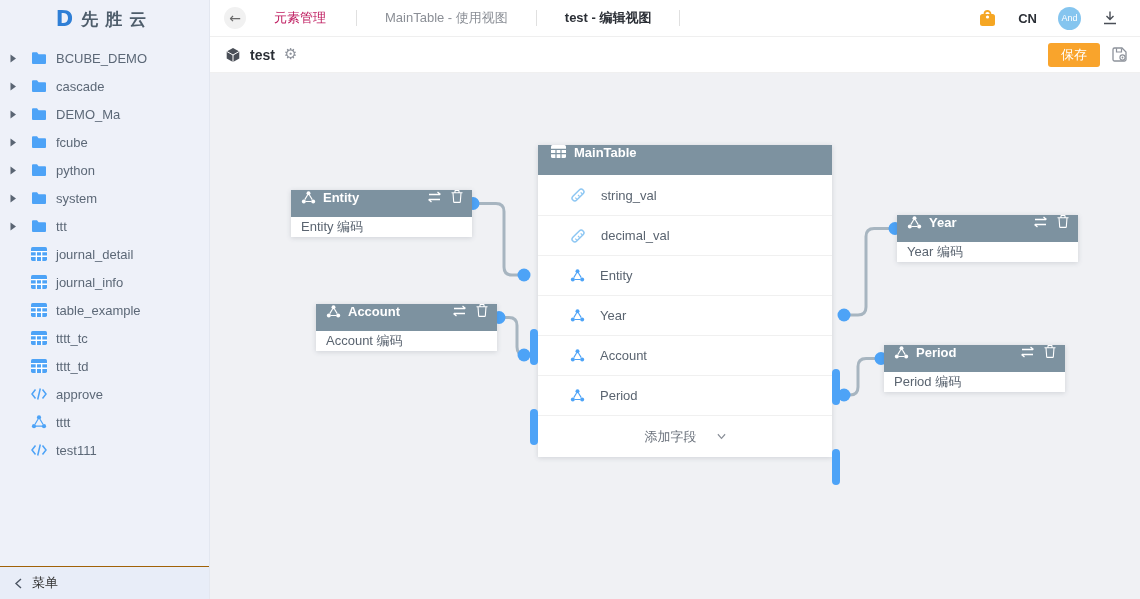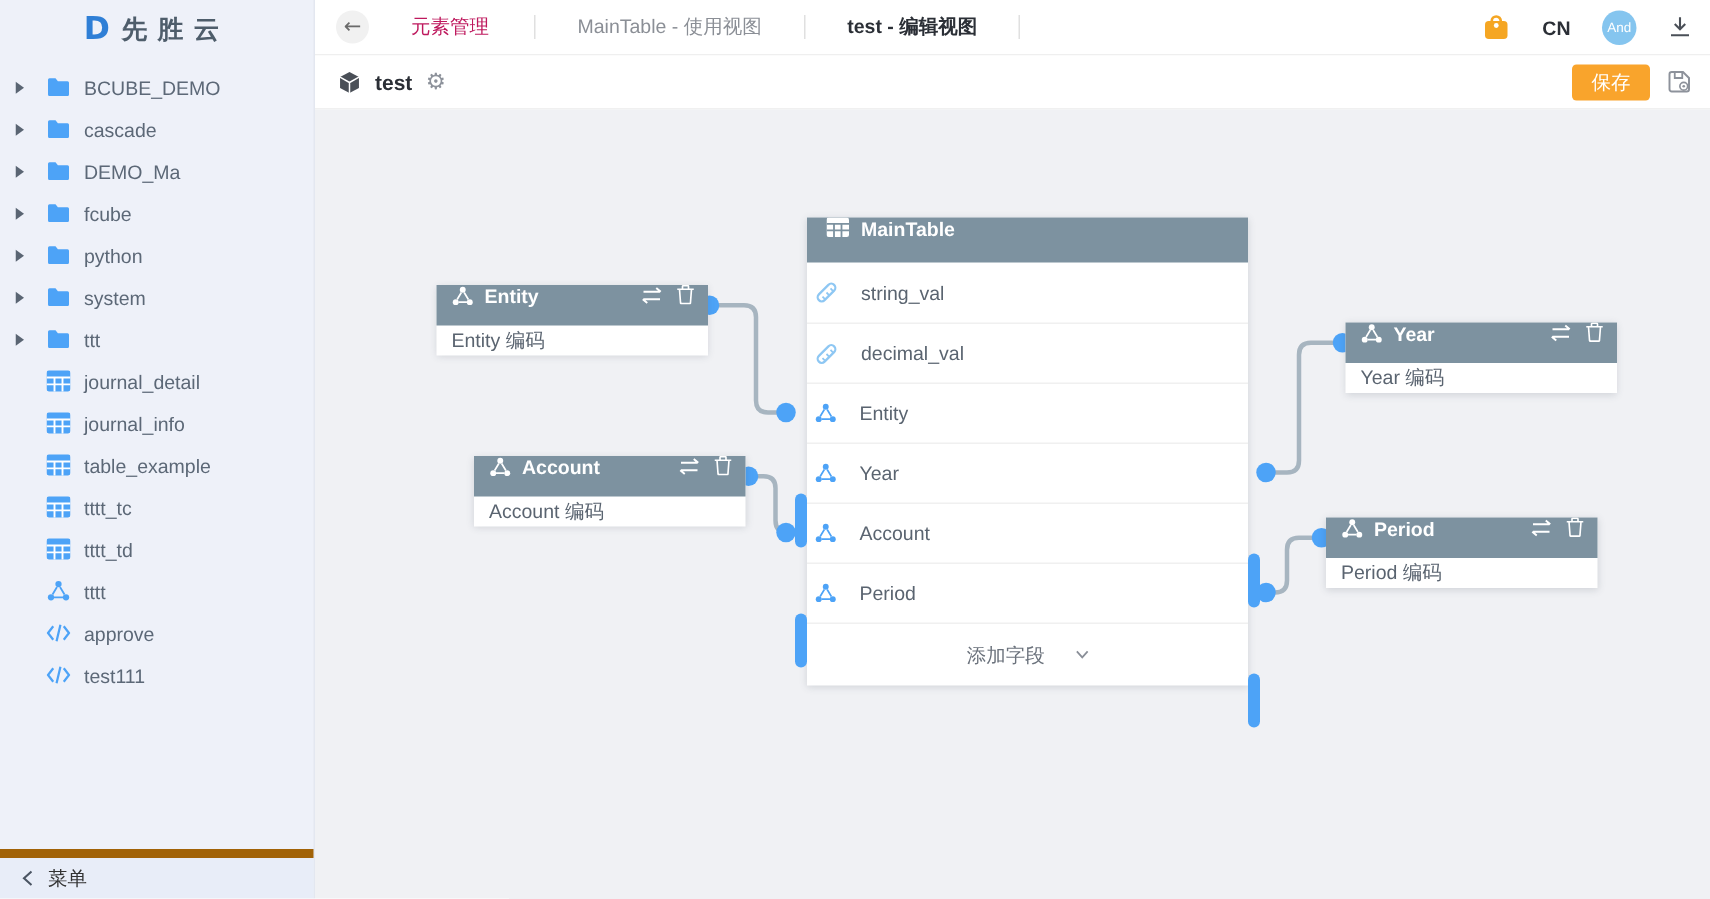--- a/index.html
+++ b/index.html
@@ -13,34 +13,34 @@
   .logo { height:38px; display:flex; align-items:center; justify-content:center; gap:8px; }
   .logo-mark { font-weight:bold; font-size:21px; color:#2f7fd6; font-family:"DejaVu Sans",sans-serif; }
   .logo-text { font-weight:bold; font-size:17px; color:#4e5d6b; letter-spacing:7px; }
   .tree { padding-top:6px; }
   .tree-item { height:28px; display:flex; align-items:center; padding-left:9px; cursor:pointer; color:#5c6877; }
   .caret { width:16px; display:flex; align-items:center; justify-content:flex-start; }
   .tree-icon { width:17px; height:17px; margin:0 6px 0 6px; display:flex; align-items:center; }
   .tree-icon svg { width:16px; height:16px; }
   .tree-label { margin-left:2px;text-align:center; }
   .menu-bar { position:absolute; left:0; bottom:0; width:100%; height:33px;
-    background:#e8edf8; border-top:6px solid #a16207; display:flex; align-items:center;
+    background:#e8edf8; border-top:1px solid #a16207; display:flex; align-items:center;
     padding-left:14px; gap:9px; color:#333; cursor:pointer; }
 
   
   .topbar { position:absolute; left:210px; top:0; width:930px; height:37px; background:#fff;
     border-bottom:1px solid #efefef; display:flex; align-items:center; }
   .back-btn { width:22px; height:22px; border-radius:50%; background:#f1f1f1; color:#6a6a6a;
     display:flex; align-items:center; justify-content:center; font-size:14px; margin:0 0 0 14px;
     cursor:pointer; font-family:"DejaVu Sans",sans-serif; }
   .page-title { margin-left:28px; color:#be185d; }
   .tb-divider { width:1px; height:16px; background:#e0e0e0; margin:0 0; }
   .tab { padding:0 28px; color:#8b8f96; cursor:pointer; white-space:nowrap; }
   .tab.active { color:#2b2f36; font-weight:bold; }
-  .topbar-right { margin-left:auto; display:flex; align-items:center; gap:21px; padding-right:12px; }
+  .topbar-right { margin-left:auto; display:flex; align-items:center; gap:21px; padding-right:22px; }
   .lang { font-weight:bold; color:#2b2f36; cursor:pointer; font-size:13px; }
   .avatar { width:23px; height:23px; border-radius:50%; background:#85c5ef; color:#fff;
     font-size:9px; display:flex; align-items:center; justify-content:center; cursor:pointer; }
 
   
   .toolbar { position:absolute; left:210px; top:37px; width:930px; height:36px; background:#fff;
     display:flex; align-items:center; border-bottom:1px solid #f0f0f0; }
   .cube-icon { margin-left:15px; display:flex; }
   .el-title { margin-left:9px; font-weight:bold; font-size:14px; color:#2b2f36; }
   .gear { margin-left:9px; color:#8d929b; font-size:15px; cursor:pointer;
@@ -57,21 +57,21 @@
   .node { position:absolute; background:#fff; box-shadow:0 1px 5px rgba(60,70,90,.18); }
   .node-header { background:#7d92a0; color:#fff; display:flex; align-items:flex-start; }
   .dim-node { width:181px; }
   .dim-node .node-header { height:27px; padding:0 9px 0 10px; gap:7px; font-weight:bold; font-size:13px; }
   .dim-node .node-body { height:20px; display:flex; align-items:center; padding-left:10px; color:#5a6470; }
   .dim-actions { margin-left:auto; display:flex; align-items:center; gap:9px; }
   .dim-actions span { cursor:pointer; display:flex; }
 
   .main-node { left:328px; top:72px; width:294px; }
   .main-node .node-header { height:30px; padding-left:13px; gap:8px; font-weight:bold; }
-  .mt-row { height:40px; display:flex; align-items:center; padding-left:5px; gap:15px;
+  .mt-row { height:40px; display:flex; align-items:center; padding-left:32px; gap:15px;
     border-top:1px solid #f0f0f0; color:#5a6470; cursor:pointer; }
   .mt-row:first-child { border-top:none; }
   .mt-footer { height:42px; border-top:1px solid #f0f0f0; display:flex; align-items:center;
     justify-content:center; gap:20px; color:#6b727c; cursor:pointer; }
 
   .port { position:absolute; width:8px; height:36px; background:#4da3f7; border-radius:4px; z-index:3; }
   .node-entity  { left:81px;  top:117px; }
   .node-account { left:106px; top:231px; }
   .node-year    { left:687px; top:142px; }
   .node-period  { left:674px; top:272px; }
@@ -226,37 +226,37 @@
             <svg width="15" height="13" viewBox="0 0 15 13">
               <rect x="0" y="0" width="15" height="13" rx="1.5" fill="#4da3f7"></rect>
               <path d="M0 4.3 h15 M0 8.6 h15 M5 4.3 V13 M10 4.3 V13" stroke="#fff" stroke-width="1.2"></path>
             </svg>
           </span>
           <span class="tree-label">tttt_td</span>
         </div>
         <div class="tree-item">
           <span class="caret"></span>
           <span class="tree-icon">
+            <svg width="16" height="13" viewBox="0 0 16 13">
+              <path d="M4.5 2 L1 6.5 L4.5 11 M11.5 2 L15 6.5 L11.5 11 M9.3 1 L6.7 12" stroke="#4da3f7" stroke-width="1.5" fill="none"></path>
+            </svg>
+          </span>
+          <span class="tree-label">approve</span>
+        </div>
+        <div class="tree-item">
+          <span class="caret"></span>
+          <span class="tree-icon">
             <svg width="15" height="15" viewBox="0 0 16 16">
               <circle cx="8" cy="3.4" r="2.1" fill="#4da3f7"></circle>
               <circle cx="3" cy="12.2" r="2.1" fill="#4da3f7"></circle>
               <circle cx="13" cy="12.2" r="2.1" fill="#4da3f7"></circle>
               <path d="M7 5.3 L4 10.3 M9 5.3 L12 10.3 M5 12.2 h6" stroke="#4da3f7" stroke-width="1.2" fill="none"></path>
             </svg>
           </span>
           <span class="tree-label">tttt</span>
-        </div>
-        <div class="tree-item">
-          <span class="caret"></span>
-          <span class="tree-icon">
-            <svg width="16" height="13" viewBox="0 0 16 13">
-              <path d="M4.5 2 L1 6.5 L4.5 11 M11.5 2 L15 6.5 L11.5 11 M9.3 1 L6.7 12" stroke="#4da3f7" stroke-width="1.5" fill="none"></path>
-            </svg>
-          </span>
-          <span class="tree-label">approve</span>
         </div>
         <div class="tree-item">
           <span class="caret"></span>
           <span class="tree-icon">
             <svg width="16" height="13" viewBox="0 0 16 13">
               <path d="M4.5 2 L1 6.5 L4.5 11 M11.5 2 L15 6.5 L11.5 11 M9.3 1 L6.7 12" stroke="#4da3f7" stroke-width="1.5" fill="none"></path>
             </svg>
           </span>
           <span class="tree-label">test111</span>
         </div>

